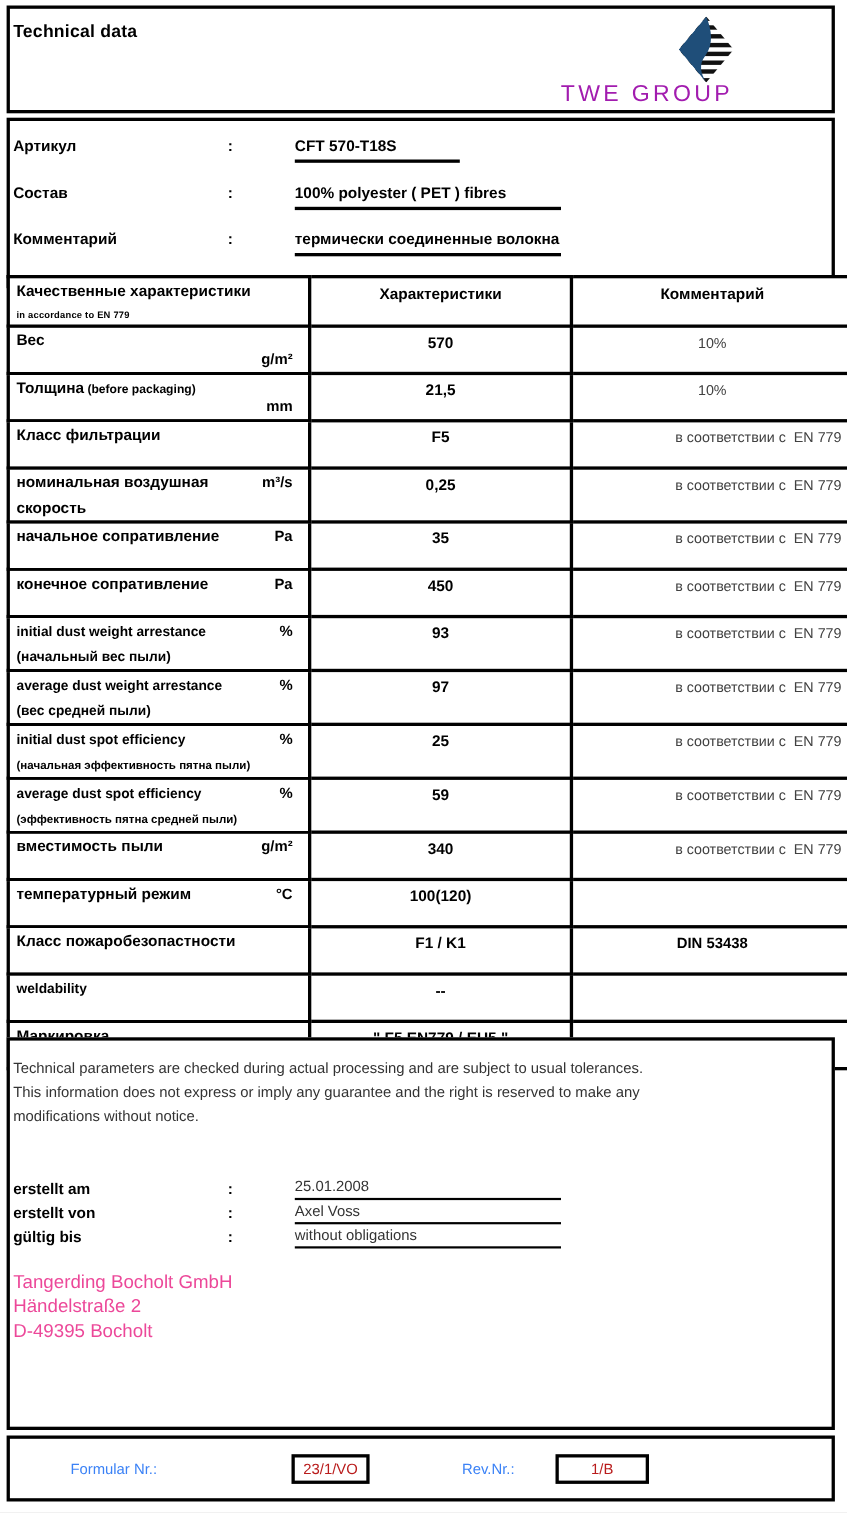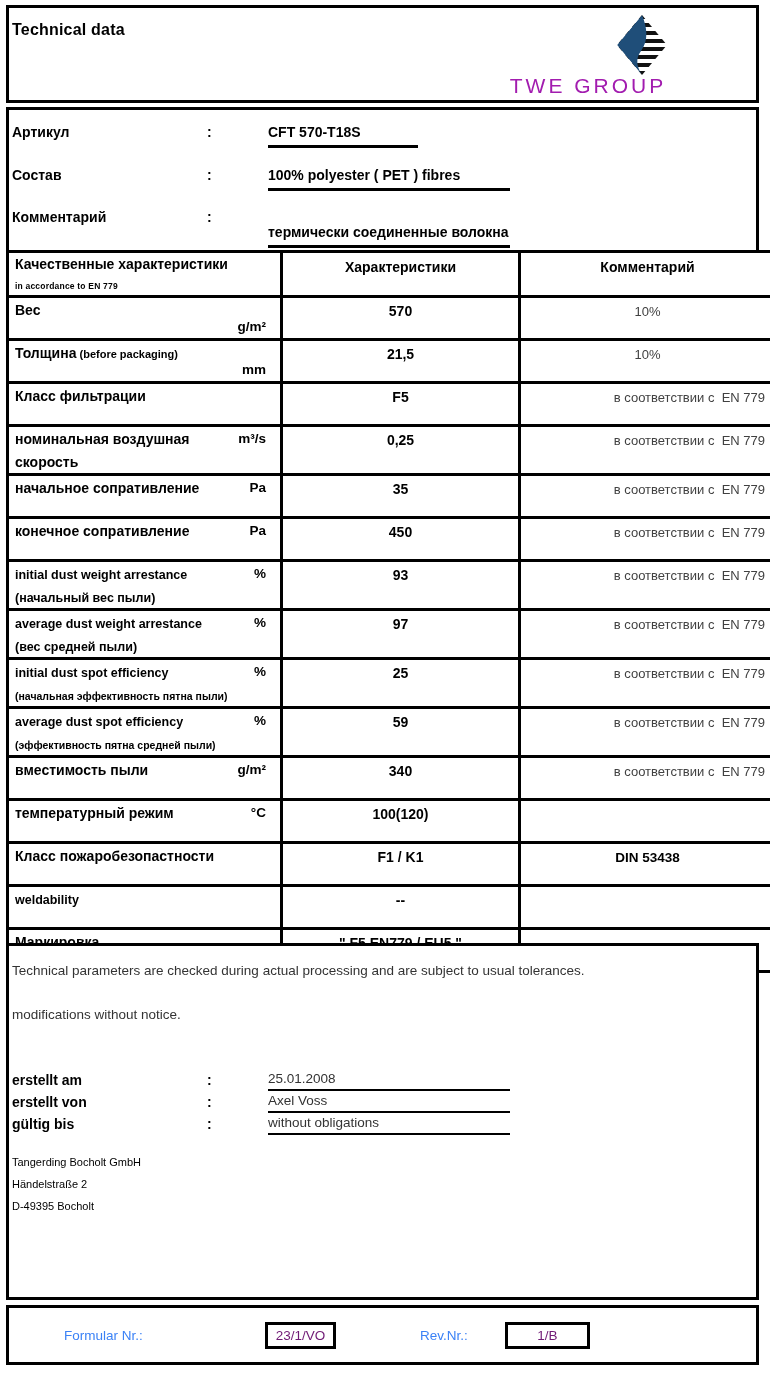--- a/index.html
+++ b/index.html
@@ -46,26 +46,26 @@
   td.col3.center{text-align:center;}
   td.col3.right{text-align:right;}
   td.col3.boldc{color:#000;font-weight:bold;font-size:13.5px;}
   
   .footer-box{top:943px;height:357px;padding-left:28px;}
   .disc-line{position:absolute;left:3px;font-size:13.5px;color:#333;white-space:nowrap;}
   .m-label{position:absolute;left:3px;font-size:14px;font-weight:bold;}
   .m-colon{position:absolute;left:198px;font-size:14px;font-weight:bold;}
   .m-value{position:absolute;left:259px;width:242px;font-size:13.5px;color:#333;
     border-bottom:2px solid #000;padding-bottom:3px;box-sizing:border-box;white-space:nowrap;}
-  .addr-line{position:absolute;left:3px;font-size:11px;color:#000000;white-space:nowrap;}
+  .addr-line{position:absolute;left:3px;font-size:17px;color:#ec4899;white-space:nowrap;}
   
   .bottom-bar{top:1305px;height:60px;}
   .f-label{position:absolute;font-size:13.5px;color:#3b82f6;}
   .f-box{position:absolute;border:3px solid #000;height:27px;box-sizing:border-box;
-    font-size:13.5px;color:#701a75;text-align:center;line-height:21px;}
+    font-size:13.5px;color:#b91c1c;text-align:center;line-height:21px;}
 </style>
 </head>
 <body>
 
 <div class="page">
 
   <div class="box header-box">
     <div class="doc-title">Technical data</div>
     <div class="logo">
       <svg width="52" height="62" viewBox="0 0 52 62">
@@ -95,21 +95,21 @@
 
   <div class="box article-box">
       <div class="a-label" style="top: 14px;">Артикул</div>
       <div class="a-colon" style="top: 14px;">:</div>
       <div class="uval" style="left: 259px; top: 14px; width: 150px;">CFT 570-T18S</div>
       <div class="a-label" style="top: 57px;">Состав</div>
       <div class="a-colon" style="top: 57px;">:</div>
       <div class="uval" style="left: 259px; top: 57px; width: 242px;">100% polyester ( PET ) fibres</div>
       <div class="a-label" style="top: 99px;">Комментарий</div>
       <div class="a-colon" style="top: 99px;">:</div>
-      <div class="uval" style="left: 259px; top: 114px; width: 242px;">термически соединенные волокна</div>
+      <div class="uval" style="left: 259px; top: 99px; width: 242px;">термически соединенные волокна</div>
     </div>
 
   <table class="param-table">
     <thead>
       <tr>
         <th class="col1">
           <div class="hlbl">Качественные характеристики</div>
           <div class="hsub">in accordance to EN 779</div>
         </th>
         <th class="col2">Характеристики</th>
@@ -236,20 +236,21 @@
             <div class="l1"><span class="lbl">Маркировка</span></div>
           </td>
           <td class="col2">" F5 EN779 / EU5 "</td>
           <td class="col3 center"></td>
         </tr>
       </tbody>
   </table>
 
   <div class="box footer-box">
       <div class="disc-line" style="top: 17px;">Technical parameters are checked during actual processing and are subject to usual tolerances.</div>
+      <div class="disc-line" style="top: 39px;">This information does not express or imply any guarantee and the right is reserved to make any</div>
       <div class="disc-line" style="top: 61px;">modifications without notice.</div>
       <div class="m-label" style="top: 126px;">erstellt am</div>
       <div class="m-colon" style="top: 126px;">:</div>
       <div class="m-value" style="top: 125px;">25.01.2008</div>
       <div class="m-label" style="top: 148px;">erstellt von</div>
       <div class="m-colon" style="top: 148px;">:</div>
       <div class="m-value" style="top: 147px;">Axel Voss</div>
       <div class="m-label" style="top: 170px;">gültig bis</div>
       <div class="m-colon" style="top: 170px;">:</div>
       <div class="m-value" style="top: 169px;">without obligations</div>

